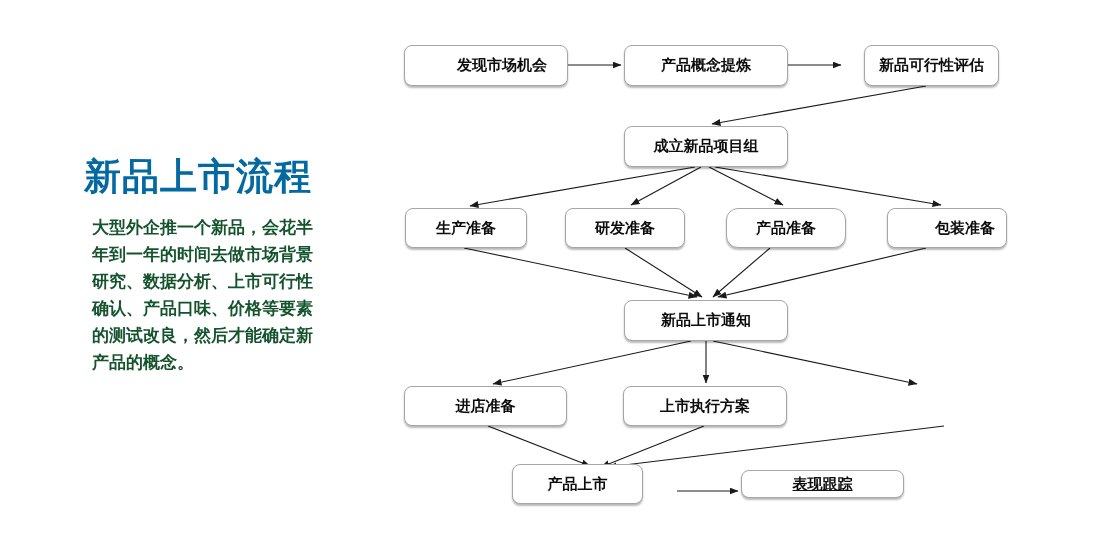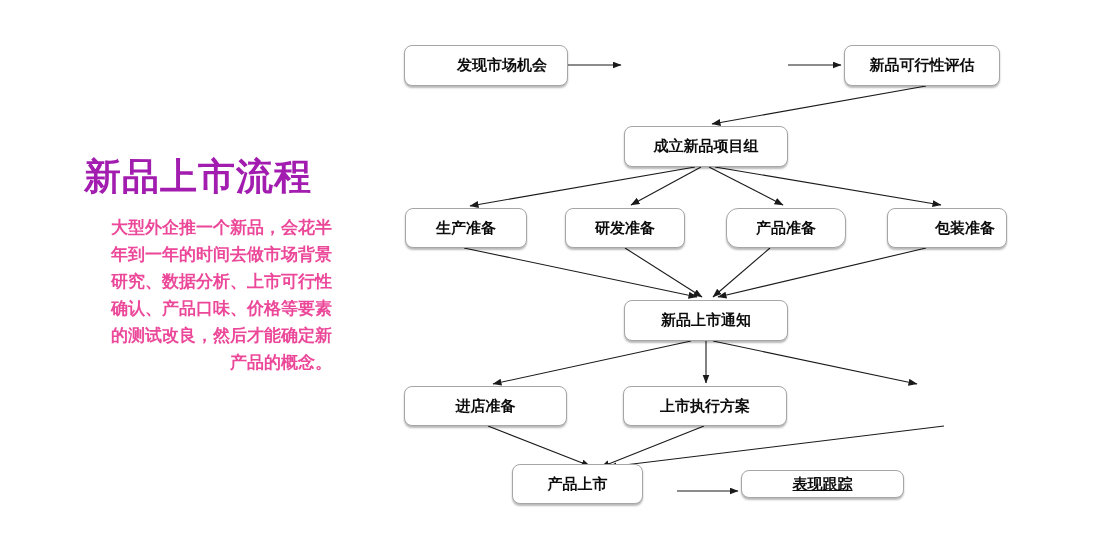--- a/index.html
+++ b/index.html
@@ -3,28 +3,27 @@
 <meta charset="utf-8">
 <style>
   * { margin:0; padding:0; box-sizing:border-box; }
   html,body { background:#fff; }
   .canvas {
     position:relative; width:1100px; height:550px; background:#ffffff;
     font-family:"Liberation Sans","DejaVu Sans",sans-serif; overflow:hidden;
   }
   .side-title {
     position:absolute; left:84px; top:152px;
-    font-size:37px; font-weight:700; color:#a21caf; letter-spacing:1px;
+    font-size:37px; font-weight:700; color:#0369a1; letter-spacing:1px;
     white-space:nowrap;
   }
   .side-desc {
     position:absolute; left:92px; top:214px; width:240px;
-    font-size:17px; line-height:27px; font-weight:600; color:#ec4899;
+    font-size:17px; line-height:27px; font-weight:600; color:#14532d;
     white-space:pre-line;
-    text-align:right;
   }
   .connectors { position:absolute; left:0; top:0; width:1100px; height:550px; }
   .node {
     position:absolute; background:#ffffff;
     border:1.6px solid #a6a6a6; border-radius:8px;
     box-shadow:0 2px 2px rgba(0,0,0,0.28);
     display:flex; align-items:center; justify-content:center;
     font-size:15px; font-weight:700; color:#0d0d0d; white-space:nowrap;
   }
 </style>
@@ -63,21 +62,22 @@
       <line x1="706" y1="341" x2="706" y2="383" marker-end="url(#arw)"></line>
       <line x1="713" y1="341" x2="917" y2="384" marker-end="url(#arw)"></line>
       <line x1="488" y1="426" x2="590" y2="466" marker-end="url(#arw)"></line>
       <line x1="704" y1="426" x2="601" y2="467" marker-end="url(#arw)"></line>
       <line x1="944" y1="426" x2="608" y2="467" marker-end="url(#arw)"></line>
       <line x1="677" y1="491" x2="738" y2="491" marker-end="url(#arw)"></line>
     </g>
   </svg>
 
   <div class="node" style="left:404px; top:45px;  width:164px; height:41px;padding-left:32px;">发现市场机会</div>
-  <div class="node" style="left:844px; top:45px;  width:156px; height:41px;">新品可行性评估</div>
+  <div class="node" style="left:624px; top:45px;  width:164px; height:41px;">产品概念提炼</div>
+  <div class="node" style="left:864px; top:45px;  width:135px; height:41px;">新品可行性评估</div>
   <div class="node" style="left:624px; top:126px; width:164px; height:41px;">成立新品项目组</div>
   <div class="node" style="left:405px; top:208px; width:122px; height:40px;">生产准备</div>
   <div class="node" style="left:565px; top:208px; width:120px; height:40px;">研发准备</div>
   <div class="node" style="left:726px; top:208px; width:120px; height:40px;border-radius:12px;">产品准备</div>
   <div class="node" style="left:887px; top:208px; width:120px; height:40px;padding-left:36px;">包装准备</div>
   <div class="node" style="left:624px; top:300px; width:164px; height:41px;">新品上市通知</div>
   <div class="node" style="left:623px; top:386px; width:164px; height:40px;">上市执行方案</div>
   <div class="node" style="left:404px; top:386px; width:163px; height:40px;">进店准备</div>
   <div class="node" style="left:512px; top:464px; width:131px; height:40px;">产品上市</div>
   <div class="node" style="left:741px; top:470px; width:163px; height:28px;text-decoration:underline;">表现跟踪</div>

